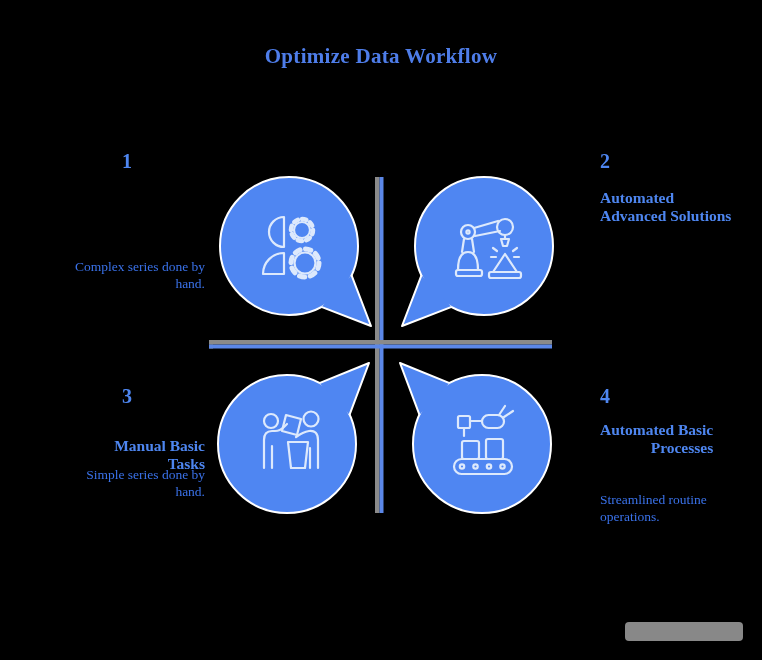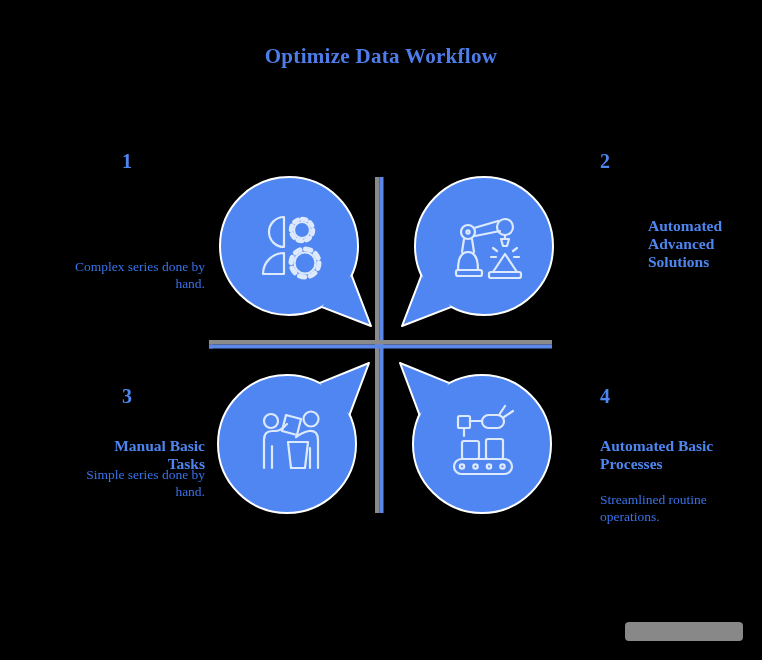--- a/index.html
+++ b/index.html
@@ -26,25 +26,25 @@
     white-space:pre-line;color:var(--heading_color,#4e86f0);
   }
   .desc{
     position:absolute;font-size:13.5px;line-height:17px;
     white-space:pre-line;color:var(--description_color,#3a72ea);
   }
   .col-left{right:557px;text-align:right;}
   .col-right{left:600px;text-align:left;}
   .heading.q1{top:205px;}
   .desc.q1{top:258px;}
-  .heading.q2{top:217px;margin-left:48px;}
+  .heading.q2{top:189px;}
   .desc.q2{top:251px;}
   .heading.q3{top:437px;}
   .desc.q3{top:466px;}
-  .heading.q4{top:437px;}
+  .heading.q4{top:421px;text-align:right;}
   .desc.q4{top:484px;margin-top:7px;}
   .diagram-svg{position:absolute;left:0;top:0;}
   .watermark{
     position:absolute;left:625px;top:622px;width:118px;height:19px;
     background:var(--watermark_color,#8f8f8f);border-radius:4px;opacity:.95;
   }
 </style>
 </head>
 <body>
 

